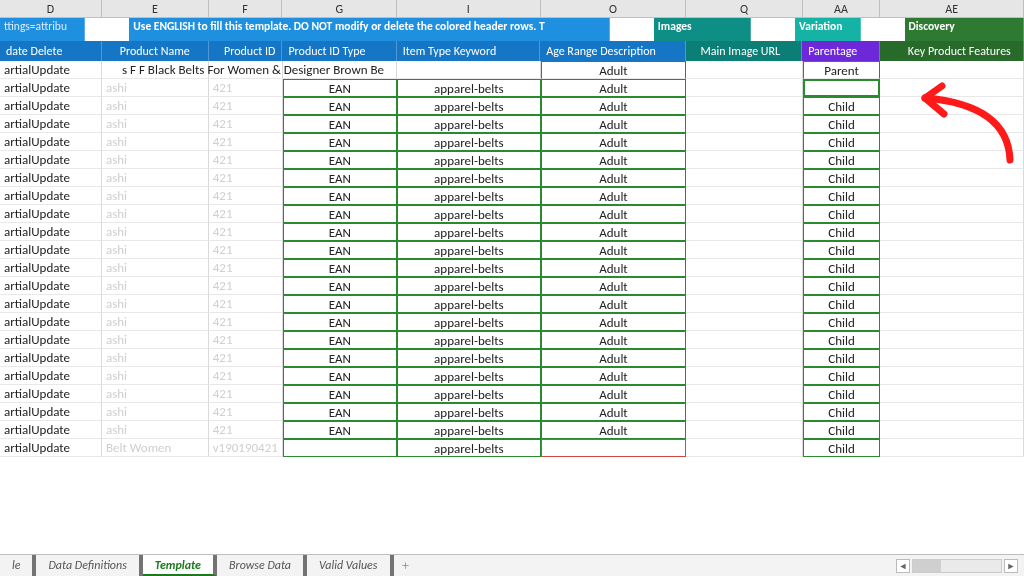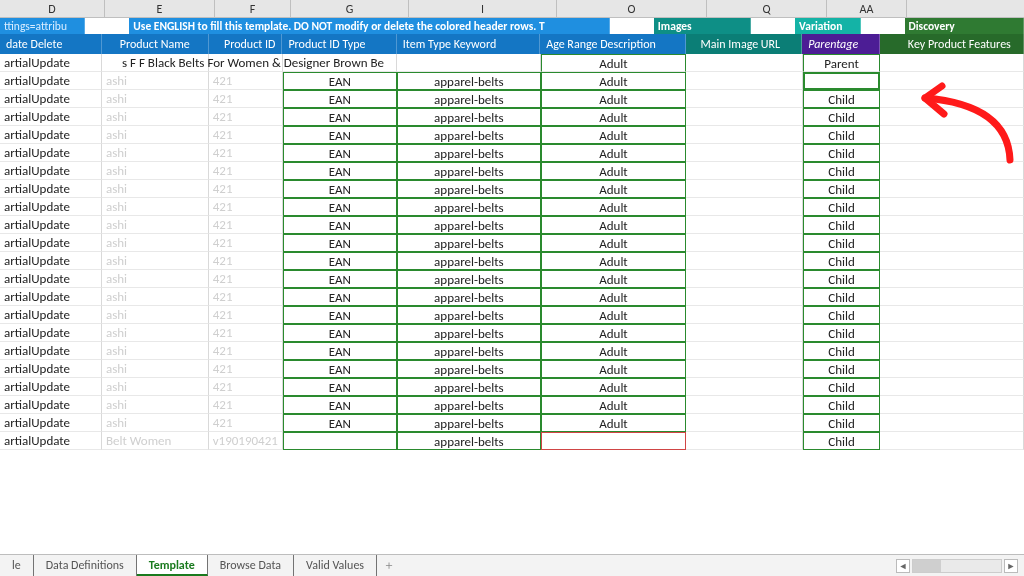--- a/index.html
+++ b/index.html
@@ -5,32 +5,32 @@
   * { box-sizing: border-box; margin: 0; padding: 0; }
   html, body { width: 1024px; height: 576px; font-family: Calibri, Arial, sans-serif; font-size: 12px; background: #fff; overflow: hidden; }
 
   .sheet { position: relative; width: 1024px; height: 576px; }
 
   
   .colhdr { display: flex; height: 18px; background: #e6e6e6; border-bottom: 1px solid #bfbfbf; }
   .colhdr .ch { text-align: center; font-size: 12px; color: #333; border-right: 1px solid #bfbfbf; line-height: 18px; }
 
   
-  .group-row { display: flex; height: 16px; gap: 44px; }
+  .group-row { display: flex; height: 23px; gap: 44px; }
   .group-row .gc { color: #fff; font-size: 11.5px; font-weight: bold; line-height: 17px; padding: 0 4px; white-space: nowrap; overflow: hidden; border-right: 1px solid rgba(255,255,255,.25); }
   .gc.blue { background: #1f8fe0; }
   .gc.teal { background: #0e8f86; }
   .gc.lteal { background: #14b3a6; }
   .gc.green { background: #2f7a32; }
 
   .sub-row { display: flex; height: 20px; }
   .sub-row .sc { color: #fff; font-size: 12px; line-height: 20px; padding: 0 6px; white-space: nowrap; overflow: hidden; border-right: 1px solid rgba(255,255,255,.25); }
   .sc.blue { background: #1476c4; }
   .sc.teal { background: #0b7e76; padding-left: 15px; }
-  .sc.lteal { background: #4c1d95; font-style: italic; }
+  .sc.lteal { background: #6d28d9; }
   .sc.green { background: #276a2a; padding-left: 28px; }
 
   
   .data { }
   .row { display: flex; height: 18px; }
   .cell { font-size: 13px; line-height: 18px; padding: 0 4px; white-space: nowrap; overflow: hidden; color: #222; border-right: 1px solid #d9d9d9; border-bottom: 1px solid #e8e8e8; text-align: center; }
   .cell.left { text-align: left; }
   .cell.gb { border: 1px solid #2a8a2e; }
   .cell.rb { border: 1px solid #d04545; }
   .cell.faded { color: #cfcfcf; }
@@ -46,21 +46,21 @@
   .w-f  { width: 76px; text-align: right;  }
   .w-g  { width: 118px; }
   .w-i  { width: 148px; }
   .w-o  { width: 150px; }
   .w-q  { width: 120px; }
   .w-aa { width: 80px;  }
   .w-ae { width: 148px; }
 
   
   .tabs { position: absolute; bottom: 0; left: 0; right: 0; height: 22px; background: #f3f3f3; border-top: 1px solid #bdbdbd; display: flex; align-items: stretch; font-size: 12px; }
-  .tabs .tab { padding: 3px 12px 4px; color: #555; border-right: 1px solid #737373; cursor: pointer; }
+  .tabs .tab { padding: 3px 12px 4px; color: #555; border-right: 4px solid #737373; cursor: pointer; font-style: italic; }
   .tabs .tab.active { background: #fff; color: #1a7a1e; font-weight: bold; border-bottom: 2px solid #1a7a1e; }
   .tabs .addsheet { width: 24px; text-align: center; color: #888; padding-top: 2px; cursor: pointer; }
   .tabs .spacer { flex: 1; }
   .tabs .scroll { display: flex; align-items: center; gap: 2px; padding: 0 6px; }
   .tabs .scroll .sbtn { width: 14px; height: 14px; border: 1px solid #bbb; background: #fff; font-size: 9px; line-height: 12px; text-align: center; color: #666; }
   .tabs .scroll .track { width: 90px; height: 14px; background: #eaeaea; border: 1px solid #ccc; position: relative; }
   .tabs .scroll .thumb { position: absolute; left: 0; top: 0; bottom: 0; width: 28px; background: #cfcfcf; }
 
   
   .arrow { position: absolute; pointer-events: none; }
@@ -76,20 +76,21 @@
 
   <div class="colhdr">
     <div class="ch w-d">D</div>
     <div class="ch w-e">E</div>
     <div class="ch w-f">F</div>
     <div class="ch w-g">G</div>
     <div class="ch w-i">I</div>
     <div class="ch w-o">O</div>
     <div class="ch w-q">Q</div>
     <div class="ch w-aa">AA</div>
+    <div class="ch w-ae">AE</div>
   </div>
 
   <div class="group-row">
     <div class="gc blue w-d" style="font-weight:normal;color:#d8ecff">ttings=attribu</div>
     <div class="gc blue" style="width:602px">Use ENGLISH to fill this template. DO NOT modify or delete the colored header rows. T</div>
     <div class="gc teal w-q">Images</div>
     <div class="gc lteal w-aa">Variation</div>
     <div class="gc green w-ae">Discovery</div>
   </div>
 

